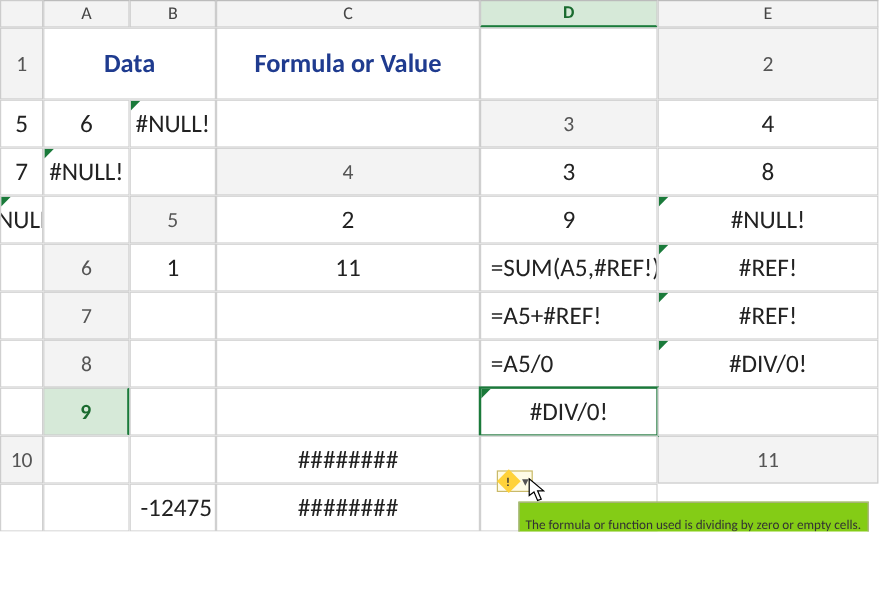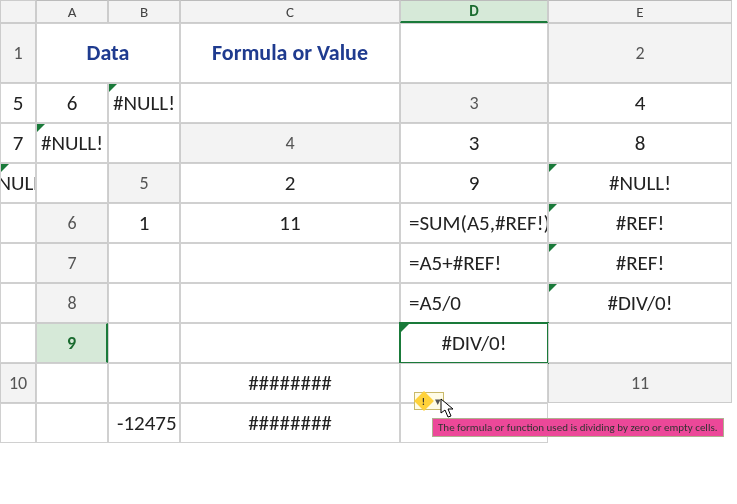--- a/index.html
+++ b/index.html
@@ -86,24 +86,24 @@
     position: absolute;
     top: 0; left: 0;
     width: 0; height: 0;
     border-top: 8px solid #1a7a3a;
     border-right: 8px solid transparent;
   }
   .tooltip-box {
     position: absolute;
     left: 432px;
     top: 418px;
-    background: #ec4899;
+    background: #84cc16;
     border: 1px solid #b0b090;
     font-size: 11px;
-    padding: 2px 5px;
+    padding: 12px 5px;
     color: #333;
     z-index: 20;
     white-space: nowrap;
   }
   .warn-widget {
     position: absolute;
     left: 414px;
     top: 392px;
     width: 30px;
     height: 18px;

